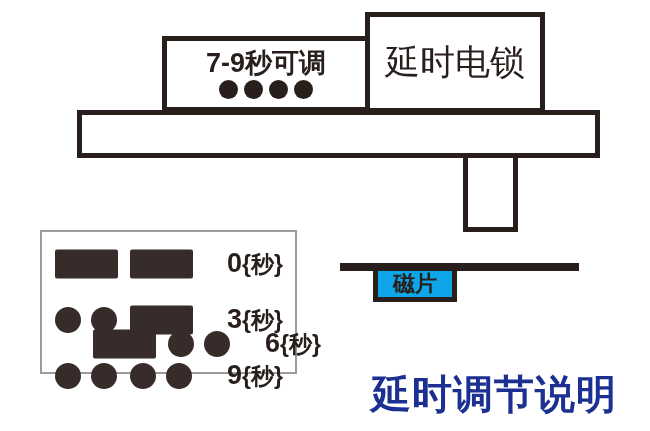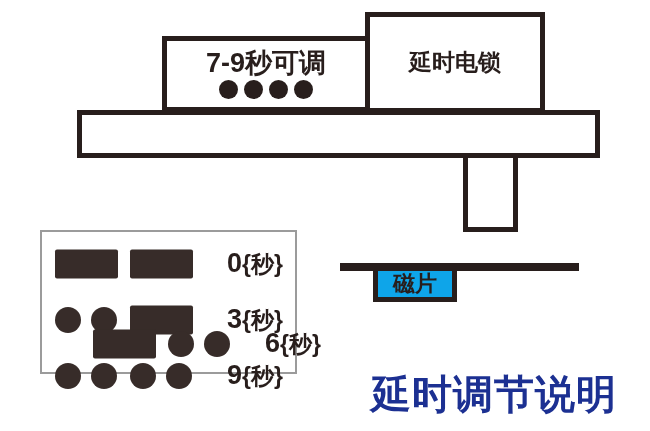--- a/index.html
+++ b/index.html
@@ -24,21 +24,21 @@
     font-size:27px;font-weight:800;color:var(--ink);line-height:1.05;letter-spacing:0px;white-space:nowrap;
   }
   .adjust-dots{display:flex;gap:6px;margin-top:3px;}
   .dot19{width:19px;height:19px;border-radius:50%;background:var(--ink);}
   
   .lock-box{
     position:absolute;left:365px;top:12px;width:180px;height:101px;
     border:5px solid var(--ink);background:#ffffff;
     display:flex;align-items:center;justify-content:center;
   }
-  .lock-title{font-size:23px;font-weight:700;color:var(--ink);white-space:nowrap;letter-spacing:0px;}
+  .lock-title{font-size:35px;font-weight:400;color:var(--ink);white-space:nowrap;letter-spacing:0px;}
   
   .rail{
     position:absolute;left:77px;top:110px;width:523px;height:48px;
     border:5px solid var(--ink);background:#ffffff;
   }
   
   .bolt{
     position:absolute;left:463px;top:158px;width:55px;height:74px;
     border:5px solid var(--ink);border-top:none;background:#ffffff;
   }

